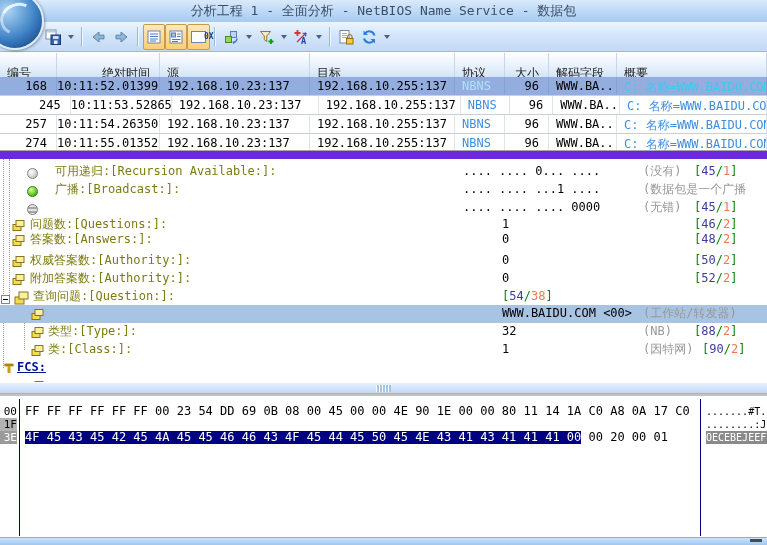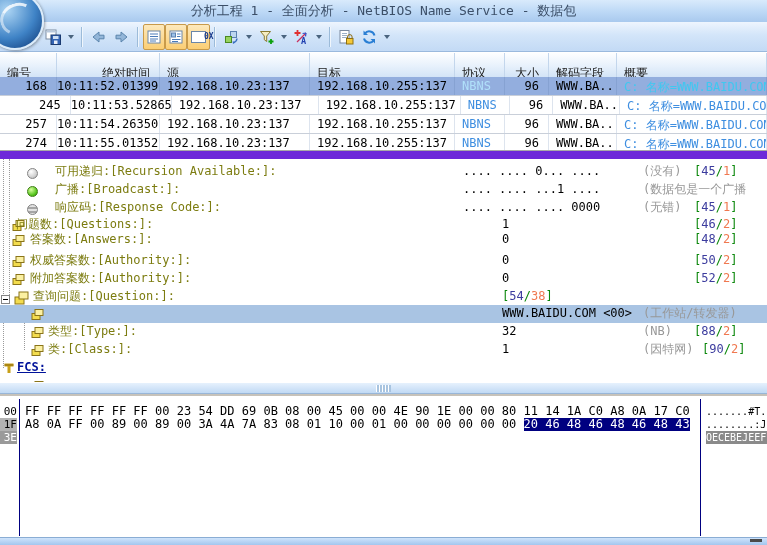--- a/index.html
+++ b/index.html
@@ -265,31 +265,30 @@
           <span class="circ on"></span>
         </span>
         <span class="tlabel" style="left: 55px;">广播:[Broadcast:]:</span>
         <span class="tvalue bits">.... .... ...1 ....</span>
         <span class="textra">(数据包是一个广播</span>
       </div>
       <div class="trow" style="top: 39.6px;">
         <span class="ticon" style="left: 27px;">
           <span class="circ multi"></span>
         </span>
-        <span class="tlabel" style="left: 55px;">响应码:[Response Code:]:</span>
         <span class="tvalue bits">.... .... .... 0000</span>
         <span class="textra">(无错)</span>
         <span class="tref" style="left: 694px;"><span class="rb">[</span><span class="rn">45</span><span class="rb">/</span><span class="rr">1</span><span class="rb">]</span></span>
       </div>
       <div class="trow" style="top: 57.4px;">
         <span class="ticon" style="left: 12px;"><svg width="13" height="13">
             <rect x="1" y="5.5" width="8" height="6" fill="#f3dc4e" stroke="#8a7418"></rect>
             <rect x="4" y="1.5" width="8" height="6" fill="#fbf0a2" stroke="#8a7418"></rect>
           </svg></span>
-        <span class="tlabel" style="left: 16px;">问题数:[Questions:]:</span>
+        <span class="tlabel" style="left: 30px;">问题数:[Questions:]:</span>
         <span class="tvalue">1</span>
         <span class="tref"><span class="rb">[</span><span class="rn">46</span><span class="rb">/</span><span class="rr">2</span><span class="rb">]</span></span>
       </div>
       <div class="trow" style="top: 72px; text-decoration: underline;">
         <span class="ticon" style="left: 12px;"><svg width="13" height="13">
             <rect x="1" y="5.5" width="8" height="6" fill="#f3dc4e" stroke="#8a7418"></rect>
             <rect x="4" y="1.5" width="8" height="6" fill="#fbf0a2" stroke="#8a7418"></rect>
           </svg></span>
         <span class="tlabel" style="left: 30px;">答案数:[Answers:]:</span>
         <span class="tvalue">0</span>
@@ -371,21 +370,21 @@
   <div class="grip"></div>
 </div>
 
 <div class="hexpanel" id="hexpanel">
   <div class="vline" style="left:19px;"></div>
   <div class="vline" style="left:700px;"></div>
 <div class="hoff" style="top: 9px;">00</div>
     <div class="hoff gray" style="top: 22px;">1F</div>
     <div class="hoff dark" style="top: 35px;">3E</div>
     <div class="hexrow" style="top: 9px;"><span>FF FF FF FF FF FF 00 23 54 DD 69 0B 08 00 45 00 00 4E 90 1E 00 00 80 11 14 1A C0 A8 0A 17 C0</span><span class="hexsel"></span><span></span></div>
-    <div class="hexrow" style="top: 22px;"><span>A8 0A FF 00 89 00 89 00 3A 4A 7A 83 08 01 10 00 01 00 00 00 00 00 00 </span><span class="hexsel">20 46 48 46 48 46 48 43</span><span></span></div>
+    <div class="hexrow" style="top: 35px;"><span></span><span class="hexsel">4F 45 43 45 42 45 4A 45 45 46 46 43 4F 45 44 45 50 45 4E 43 41 43 41 41 41 00</span><span> 00 20 00 01</span></div>
     <div class="asciirow" style="top: 9px;">.......#T.i</div>
     <div class="asciirow" style="top: 22px;">........:Jz</div>
     <div class="asciirow sel" style="top: 35px;">OECEBEJEEFF</div>
   </div>
 
 <div class="bottomstrip">
   <div class="corner-mark"></div>
 </div>
 
 </body></html>

